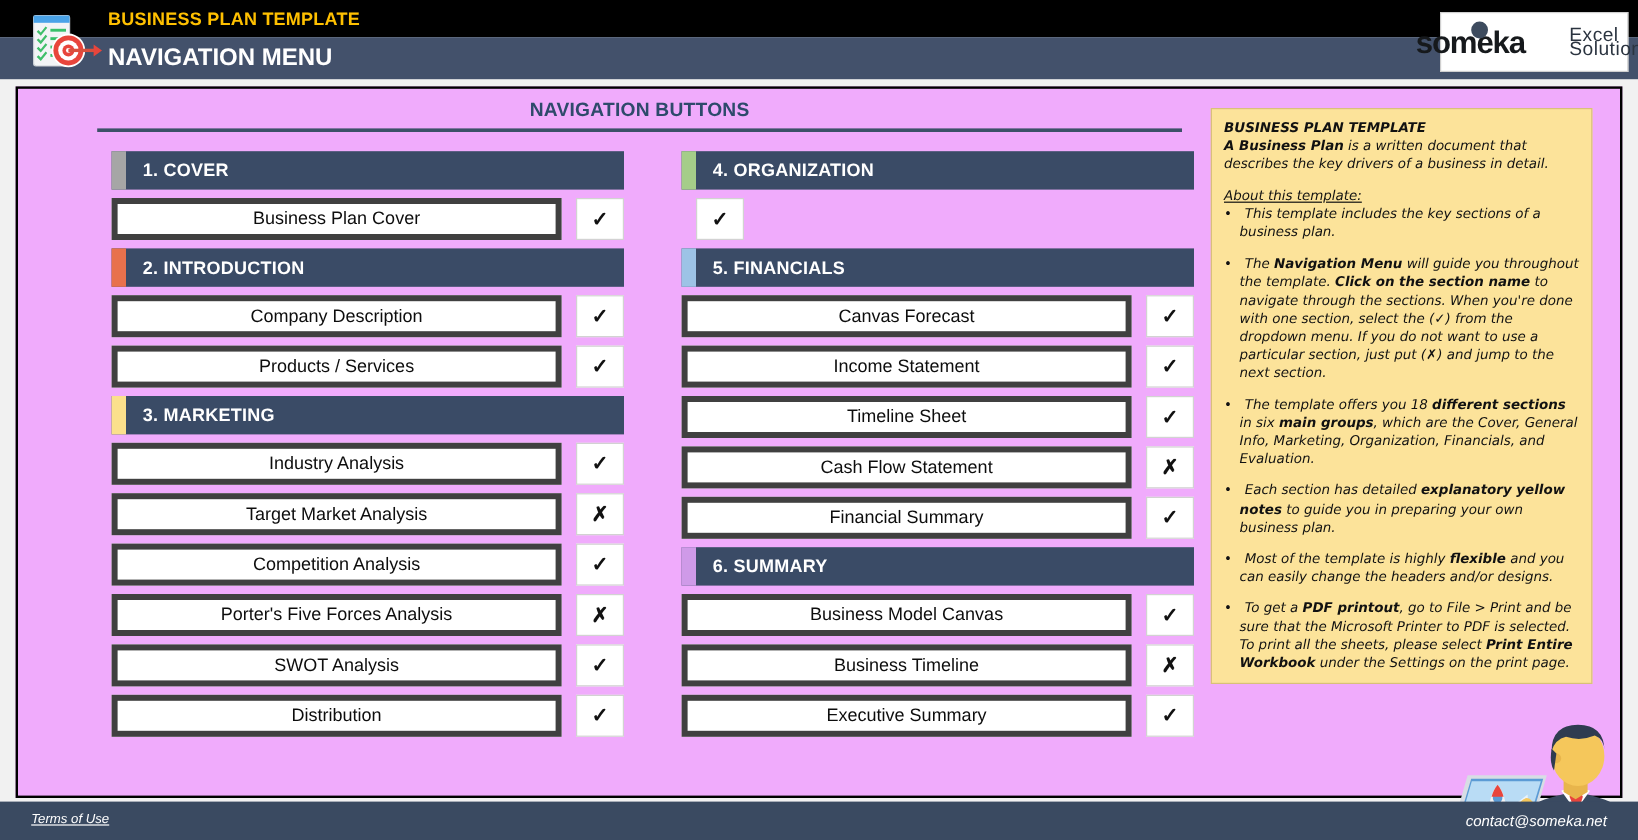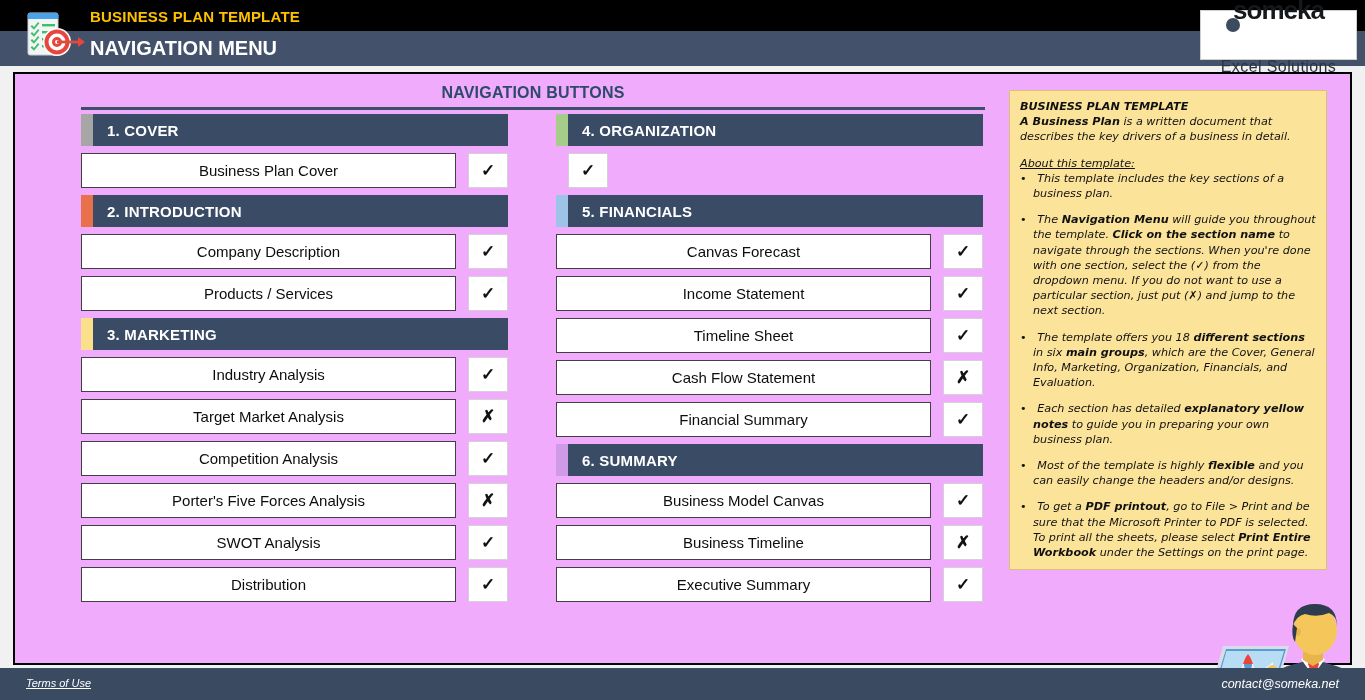--- a/index.html
+++ b/index.html
@@ -56,21 +56,21 @@
     color: #ffffff;
     line-height: 24px;
   }
   .logo-box {
     position: absolute;
     right: 8px; top: 10px;
     width: 155px; height: 48px;
     background: #ffffff;
     border: 1px solid #cfcfcf;
     display: flex;
-    flex-direction: column;
+    flex-direction: row;
     align-items: center;
     justify-content: center;
     gap: 37px;
   }
   .logo-word {
     font-size: 26px;
     font-weight: bold;
     letter-spacing: -1px;
     color: #16191c;
     line-height: 25px;
@@ -112,21 +112,21 @@
     color: #2e4a6b;
     letter-spacing: .2px;
   }
   .nav-rule {
     position: absolute;
     left: 66px; top: 33px;
     width: 904px; height: 3px;
     background: #3c5168;
   }
 
-  .col { position: absolute; top: 40px; }
+  .col { position: absolute; top: 52px; margin-left: 12px; }
   .col-left  { left: 66px;  width: 440px; }
   .col-right { left: 541px; width: 440px; }
 
   .section-head {
     position: relative;
     width: 427px;
     height: 32px;
     background: #3a4b66;
     margin-bottom: 7px;
     display: flex;
@@ -148,21 +148,21 @@
 
   .nav-row {
     display: flex;
     align-items: center;
     margin-bottom: 7px;
   }
   .nav-btn {
     width: 375px;
     height: 35px;
     background: #ffffff;
-    border: 1px solid #404040;
+    border: 5px solid #404040;
     box-sizing: border-box;
     display: flex;
     align-items: center;
     justify-content: center;
     font-size: 15px;
     color: #0d0d0d;
     cursor: pointer;
   }
   .nav-check {
     width: 40px;

